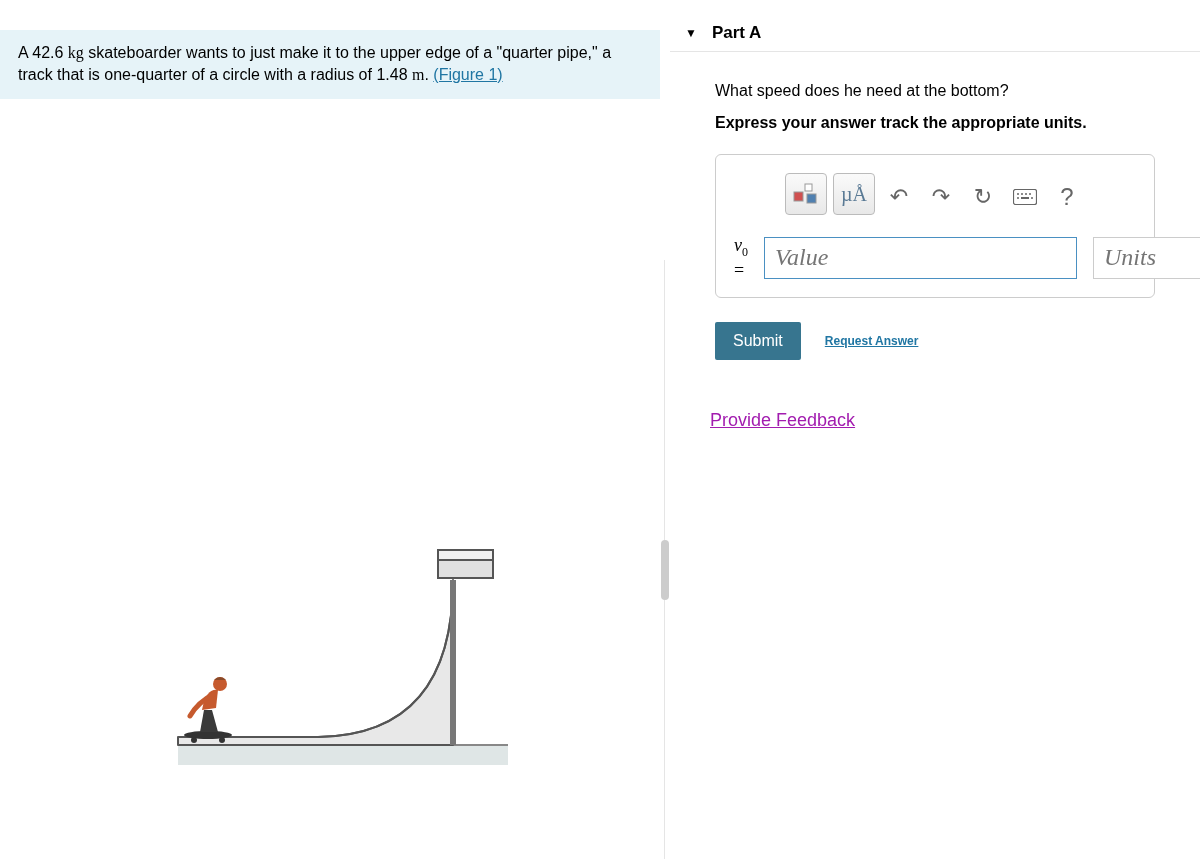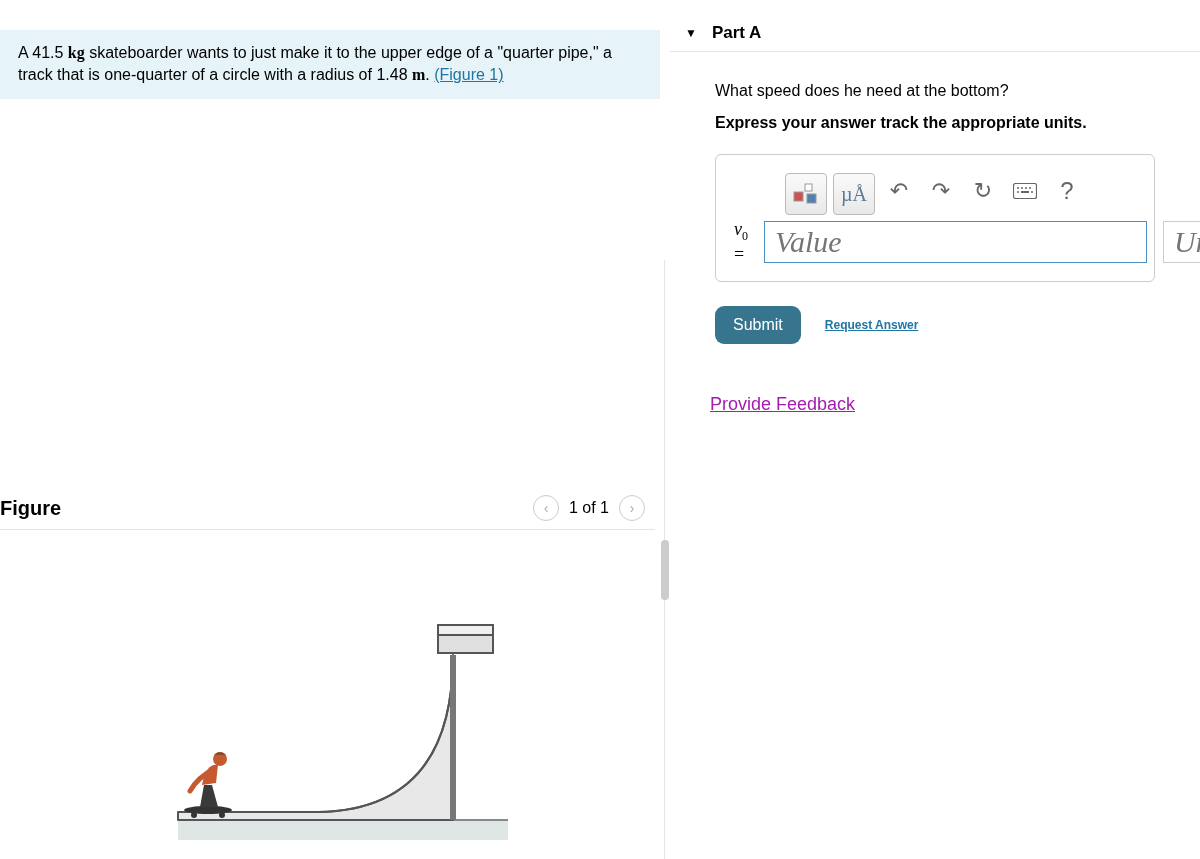--- a/index.html
+++ b/index.html
@@ -45,21 +45,21 @@
     background: #ccc;
     border-radius: 4px;
     left: 1px;
   }
   .problem-box {
     background: #e6f3f8;
     padding: 12px 18px;
     margin-top: 30px;
     line-height: 1.4;
   }
-  .problem-box .unit { font-family: Georgia, serif; font-weight: bold; }
+  .problem-box .unit { font-family: Georgia, serif; }
   .figure-link { color: #2076a3; text-decoration: underline; }
   .figure-section {
     position: absolute;
     top: 495px;
     left: 0;
     right: 15px;
   }
   .figure-header {
     display: flex;
     justify-content: space-between;
@@ -90,23 +90,23 @@
   .part-body { padding: 30px 0 0 45px; }
   .question { margin-bottom: 14px; }
   .instruction { font-weight: bold; margin-bottom: 22px; }
   .answer-box {
     border: 1px solid #ccc;
     border-radius: 6px;
     padding: 18px 12px 16px 12px;
     width: 440px;
   }
   .toolbar {
-    display: flex; justify-content: center; align-items: flex-start;
+    display: flex; justify-content: center; align-items: flex-end;
     gap: 6px;
-    margin-bottom: 4px;
+    margin-bottom: 20px;
   }
   .tb-btn {
     width: 42px; height: 42px;
     border: 1px solid #bbb;
     border-radius: 4px;
     background: linear-gradient(#fafafa,#e8e8e8);
     display:flex; align-items:center; justify-content:center;
     font-size: 18px;
     color:#555;
   }
@@ -120,36 +120,36 @@
     display: flex; align-items: center; gap: 16px;
     padding: 0 6px;
   }
   .var-label { font-family: Georgia, serif; font-style: italic; font-size: 18px; }
   .var-label sub { font-size: 12px; font-style: normal;}
   .val-input, .unit-input {
     flex: 1;
     height: 42px;
     border: 1px solid #ccc;
     padding: 0 10px;
-    font-size: 30px;
+    font-size: 24px;
     font-family: Georgia, serif;
     font-style: italic;
     color: #888;
     background: #fff;
     outline: none;
   }
   .val-input { border-color: #4a90c2; }
   .submit-row { margin-top: 24px; display:flex; align-items:center; gap: 24px;}
   .submit-btn {
     background: #37758f;
     color: #fff;
     border: none;
     padding: 10px 18px;
     font-size: 16px;
-    border-radius: 9px;
+    border-radius: 2px;
   }
   .request-link {
     color: #2076a3;
     text-decoration: underline;
     font-weight: bold;
     font-size: 12px;
   }
   .feedback-link {
     display:inline-block;
     margin-top: 50px;
@@ -159,36 +159,24 @@
     margin-left: -5px;
   }
   .caret { font-size: 12px; }
 </style>
 </head>
 <body>
 
 <div class="page">
   <div class="left-col">
     <div class="problem-box">
-      <span>A 41.5 </span><span class="unit">kg</span><span> skateboarder wants to just make it to the upper edge of a "quarter pipe," a track that is one-quarter of a circle with a radius of 1.48 </span><span class="unit">m</span><span>. </span><a href="#" class="figure-link">(Figure 1)</a>
+      <span>A 42.6 </span><span class="unit">kg</span><span> skateboarder wants to just make it to the upper edge of a "quarter pipe," a track that is one-quarter of a circle with a radius of 1.48 </span><span class="unit">m</span><span>. </span><a href="#" class="figure-link">(Figure 1)</a>
     </div>
 
     <div class="figure-section">
-      <div class="figure-header">
-        <div class="figure-title">Figure</div>
-        <div class="figure-nav">
-          <button class="nav-btn">
-            <span>‹</span>
-          </button>
-          <span>1 of 1</span>
-          <button class="nav-btn">
-            <span>›</span>
-          </button>
-        </div>
-      </div>
 
       <svg class="figure-svg" width="420" height="280" viewBox="0 0 420 280">
 
         <rect x="60" y="250" width="330" height="20" fill="#dfe6e6"></rect>
         <line x1="60" y1="250" x2="390" y2="250" stroke="#888" stroke-width="2"></line>
 
         <path d="M 60 242 L 200 242 Q 340 242 340 80 L 360 80 L 360 60 L 325 60 L 325 80 L 340 80" fill="none"></path>
 
         <path d="M 60 250 L 60 242 L 200 242 Q 335 240 335 85 L 335 250 Z" fill="#e8e8e8" stroke="#555" stroke-width="2" stroke-linejoin="round"></path>
 

